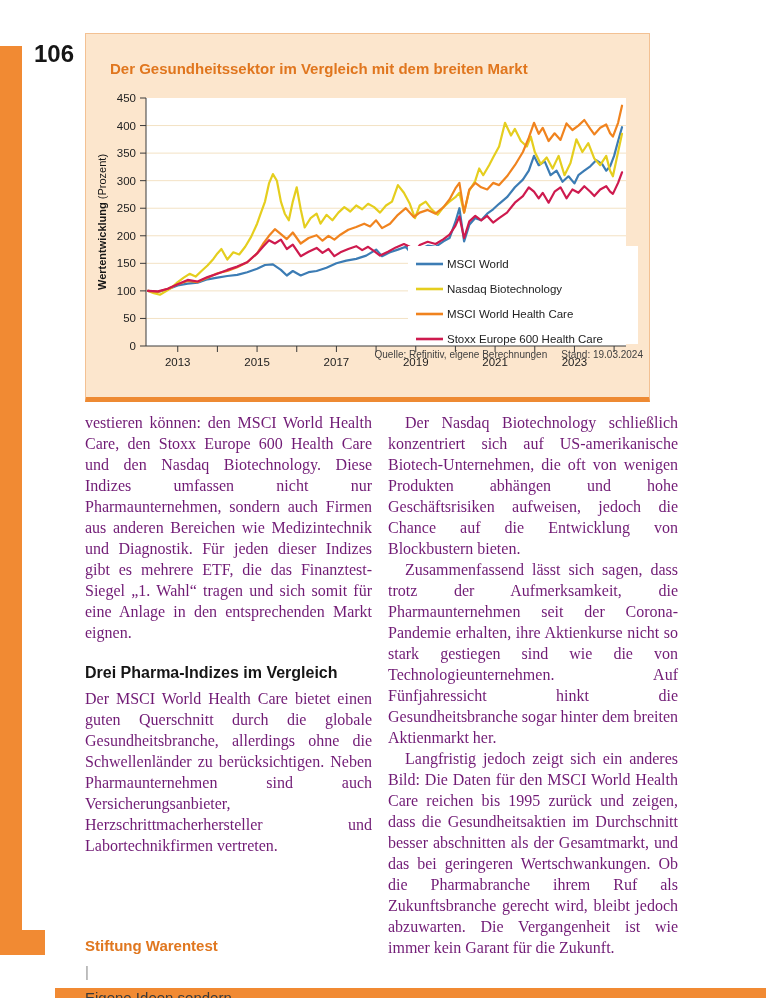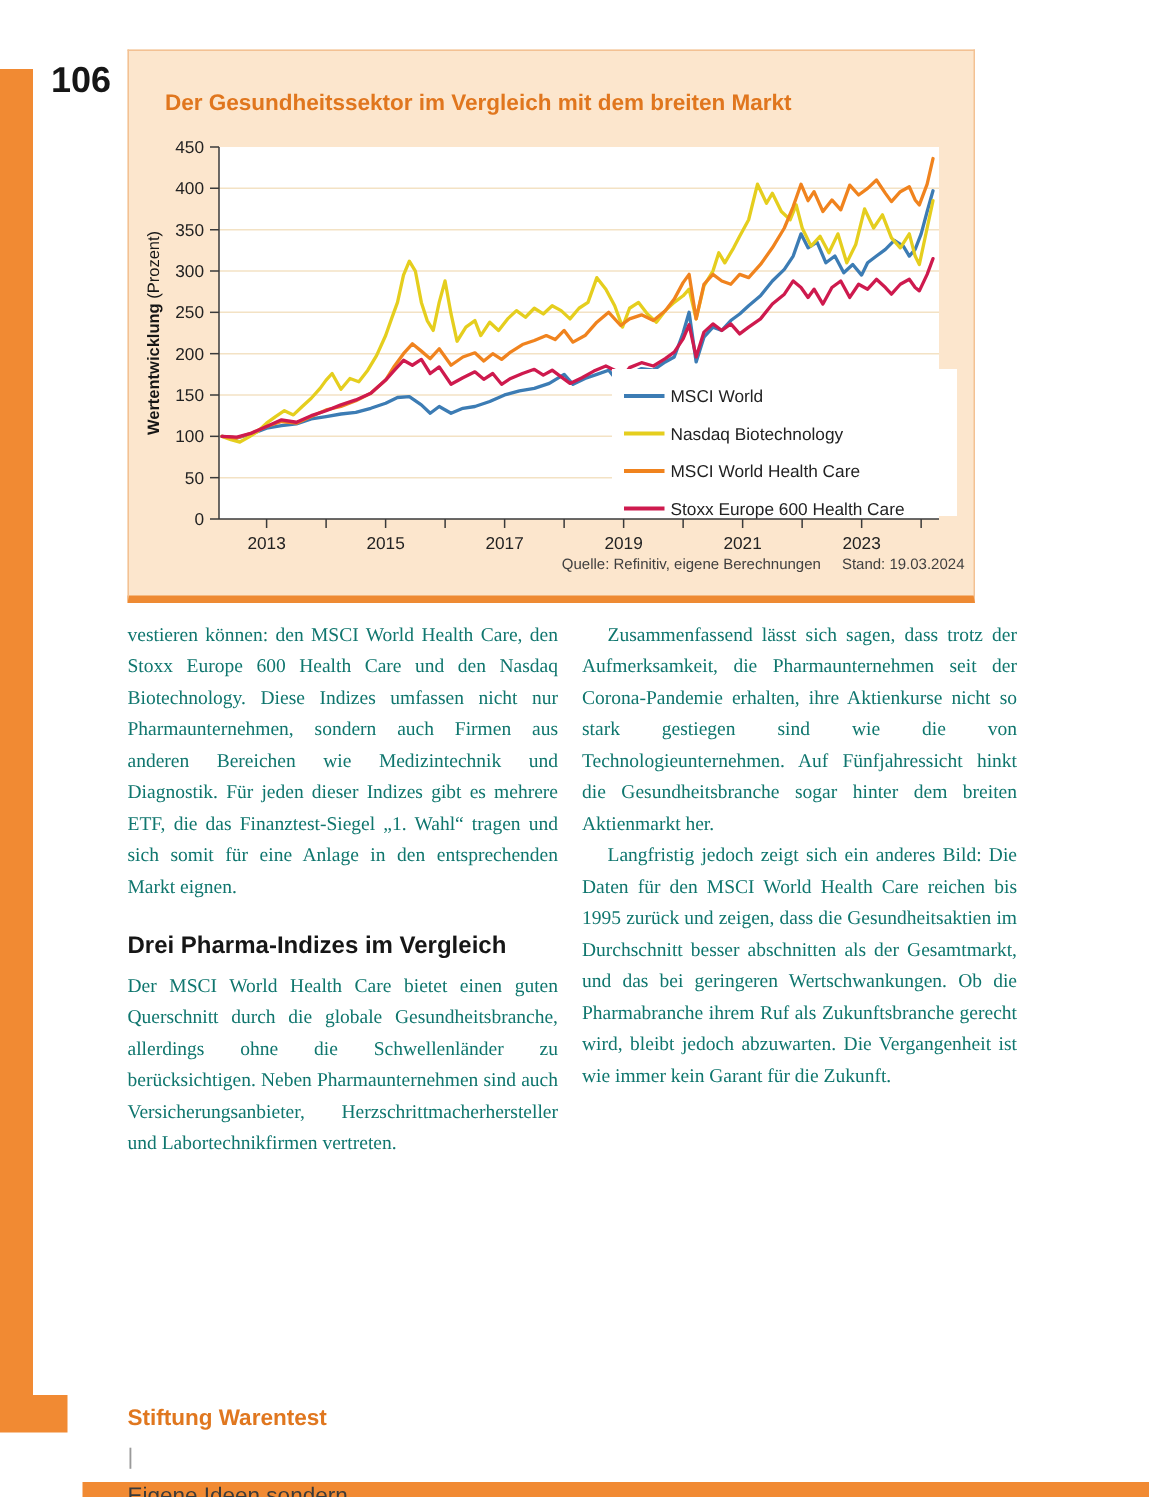--- a/index.html
+++ b/index.html
@@ -8,27 +8,27 @@
   
   .left-bar{position:absolute;left:0;top:46px;width:22px;height:884px;background:#F18A33;}
   .corner-block{position:absolute;left:0;top:930px;width:45px;height:25px;background:#F18A33;}
   .bottom-bar{position:absolute;left:55px;top:988px;width:711px;height:10px;background:#F18A33;}
   .page-number{position:absolute;left:34px;top:40px;font-size:24px;font-weight:bold;color:#161616;}
   
   .chart-panel{position:absolute;left:85px;top:33px;width:565px;height:369px;background:#FCE6CD;
                border:1px solid #F3C193;border-bottom:5px solid #EE8A33;box-sizing:border-box;}
   .chart-title{position:absolute;left:24px;top:26px;font-size:15px;font-weight:bold;color:#E0761E;}
   #chart-svg{position:absolute;left:0;top:44px;}
-  .source-row{position:absolute;right:6px;top:337px;display:flex;gap:14px;
+  .source-row{position:absolute;right:6px;top:315px;display:flex;gap:14px;
               font-size:10px;color:#3F3F3F;}
   
   .article{position:absolute;left:85px;top:412px;width:593px;display:grid;
            grid-template-columns:287px 290px;column-gap:16px;}
-  .col p{margin:0;font-family:"Liberation Serif",serif;font-size:13px;line-height:21px;
-         color:#0f766e;text-align:justify;hyphens:auto;}
+  .col p{margin:0;font-family:"Liberation Serif",serif;font-size:16px;line-height:21px;
+         color:#701a75;text-align:justify;hyphens:auto;}
   .col p.indent{text-indent:17px;}
   .col h3{margin:21px 0 6px 0;font-family:"Liberation Sans",sans-serif;font-size:16px;
           font-weight:bold;color:#161616;}
   
   .footer{position:absolute;left:85px;top:937px;font-size:15px;display:flex;align-items:baseline;gap:9px;flex-direction:column;}
   .brand{color:#E0771F;font-weight:bold;}
   .sep{color:#9A9A9A;}
   .tagline{color:#3A3A3A;}
 </style>
 </head>
@@ -113,20 +113,21 @@
   </div>
 </div>
 
 <div class="article">
   <div class="col" id="col-0">
       <p>vestieren können: den MSCI World Health Care, den Stoxx Europe 600 Health Care und den Nasdaq Biotechnology. Diese Indizes umfassen nicht nur Pharmaunternehmen, sondern auch Firmen aus anderen Bereichen wie Medizintechnik und Diagnostik. Für jeden dieser Indizes gibt es mehrere ETF, die das Finanztest-Siegel „1. Wahl“ tragen und sich somit für eine Anlage in den entsprechenden Markt eignen.</p>
       <h3>Drei Pharma-Indizes im Vergleich</h3>
       <p>Der MSCI World Health Care bietet einen guten Querschnitt durch die globale Gesundheitsbranche, allerdings ohne die Schwellenländer zu berücksichtigen. Neben Pharmaunternehmen sind auch Versicherungsanbieter, Herzschrittmacherhersteller und Labortechnikfirmen vertreten.</p>
     </div>
   <div class="col" id="col-1">
+      <p class="indent">Der Nasdaq Biotechnology schließlich konzentriert sich auf US-amerikanische Biotech-Unternehmen, die oft von wenigen Produkten abhängen und hohe Geschäftsrisiken aufweisen, jedoch die Chance auf die Entwicklung von Blockbustern bieten.</p>
       <p class="indent">Zusammenfassend lässt sich sagen, dass trotz der Aufmerksamkeit, die Pharmaunternehmen seit der Corona-Pandemie erhalten, ihre Aktienkurse nicht so stark gestiegen sind wie die von Technologieunternehmen. Auf Fünfjahressicht hinkt die Gesundheitsbranche sogar hinter dem breiten Aktienmarkt her.</p>
       <p class="indent">Langfristig jedoch zeigt sich ein anderes Bild: Die Daten für den MSCI World Health Care reichen bis 1995 zurück und zeigen, dass die Gesundheitsaktien im Durchschnitt besser abschnitten als der Gesamtmarkt, und das bei geringeren Wertschwankungen. Ob die Pharmabranche ihrem Ruf als Zukunftsbranche gerecht wird, bleibt jedoch abzuwarten. Die Vergangenheit ist wie immer kein Garant für die Zukunft.</p>
     </div>
 </div>
 
 <div class="footer">
   <span class="brand">Stiftung Warentest</span>
   <span class="sep">|</span>
   <span class="tagline">Eigene Ideen sondern</span>
 </div>

